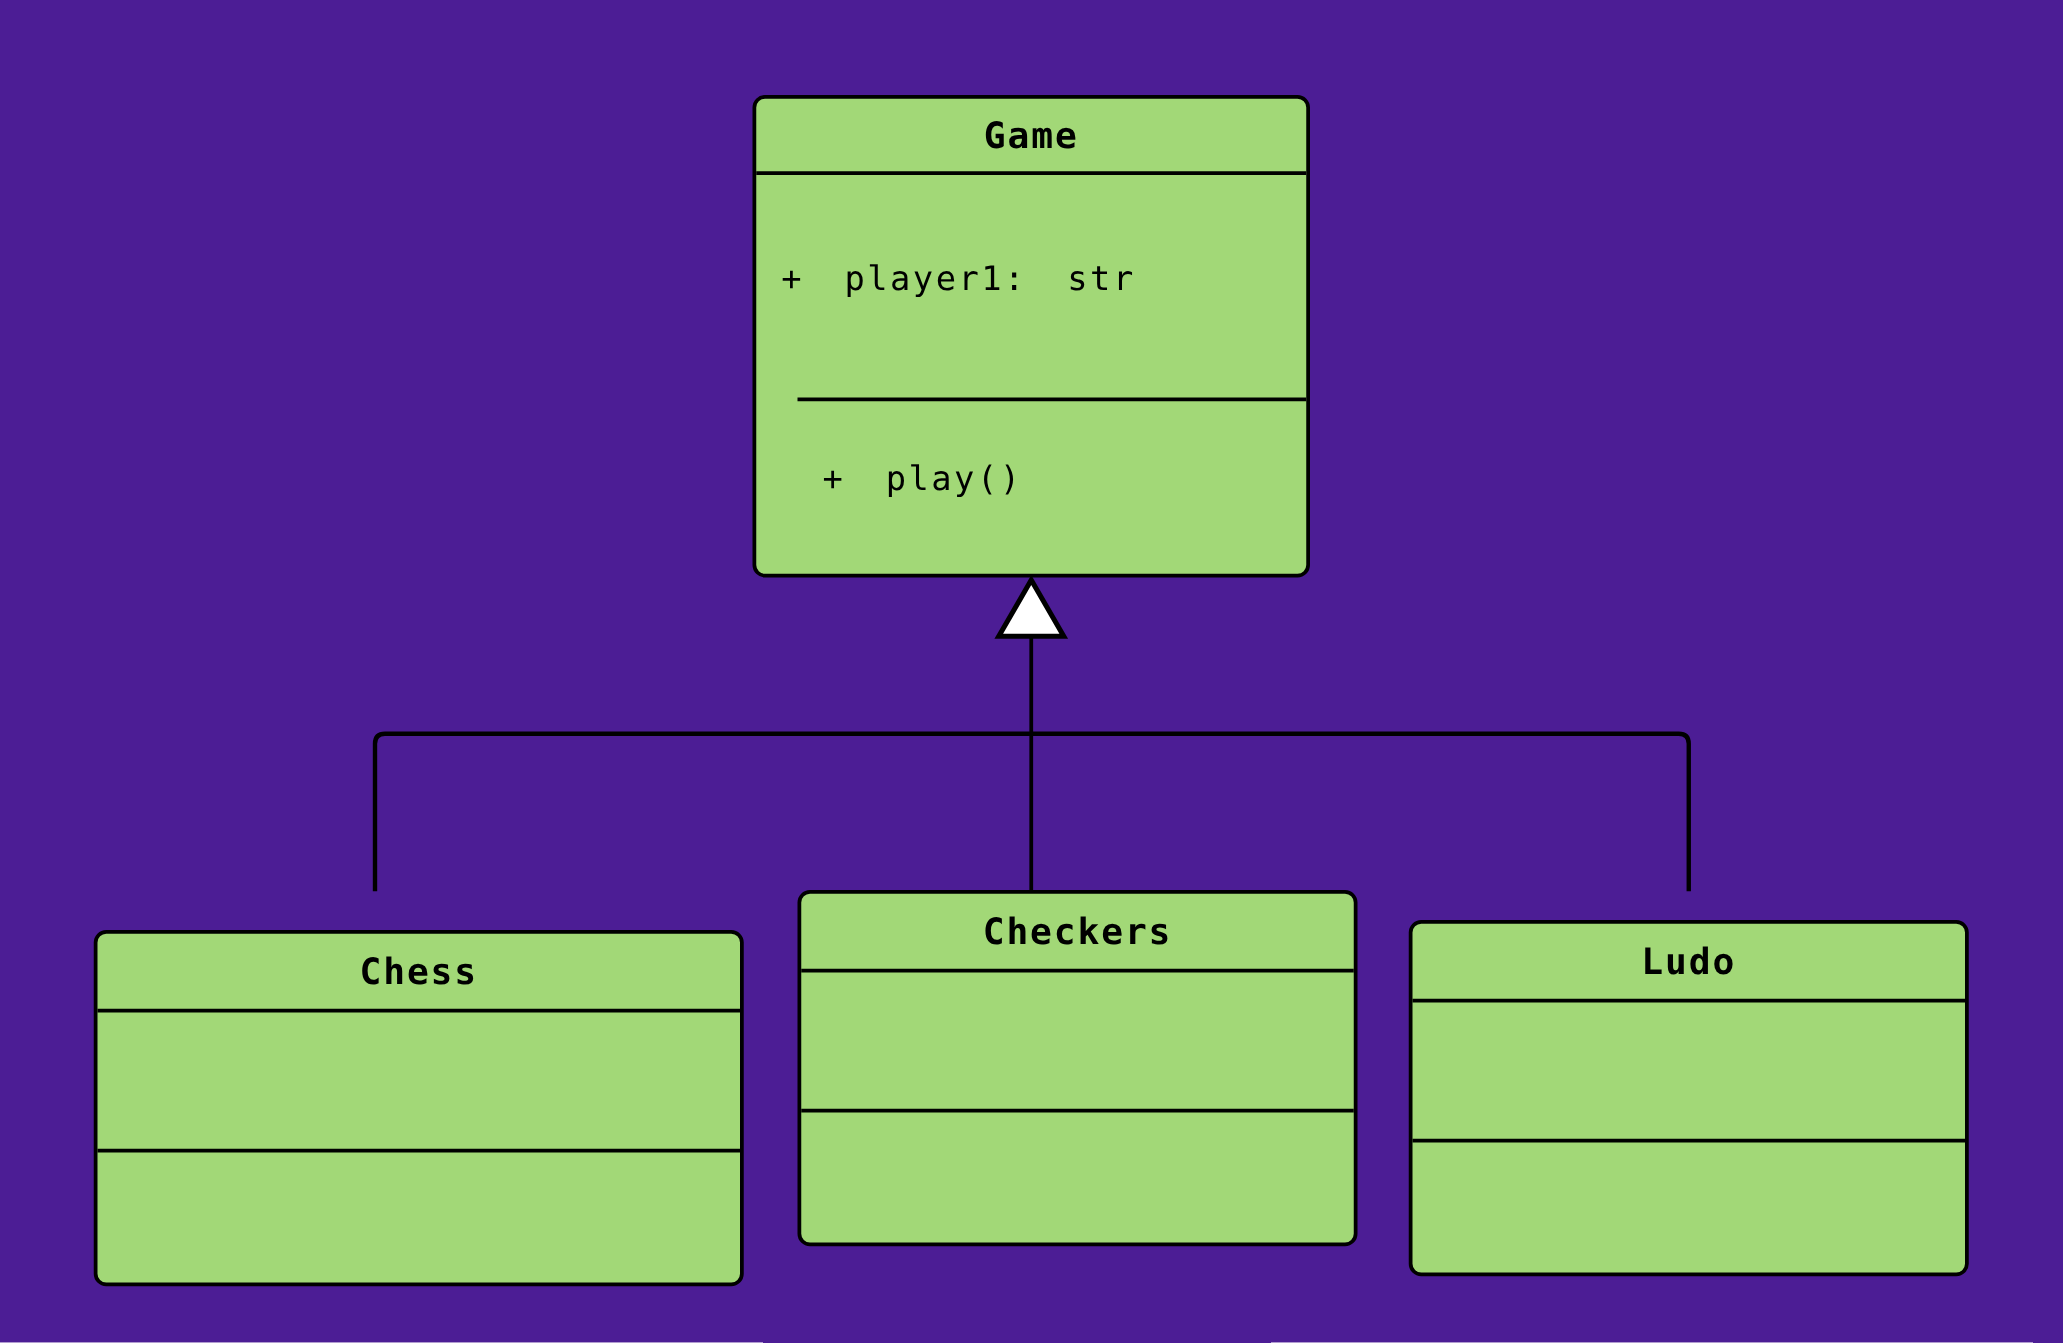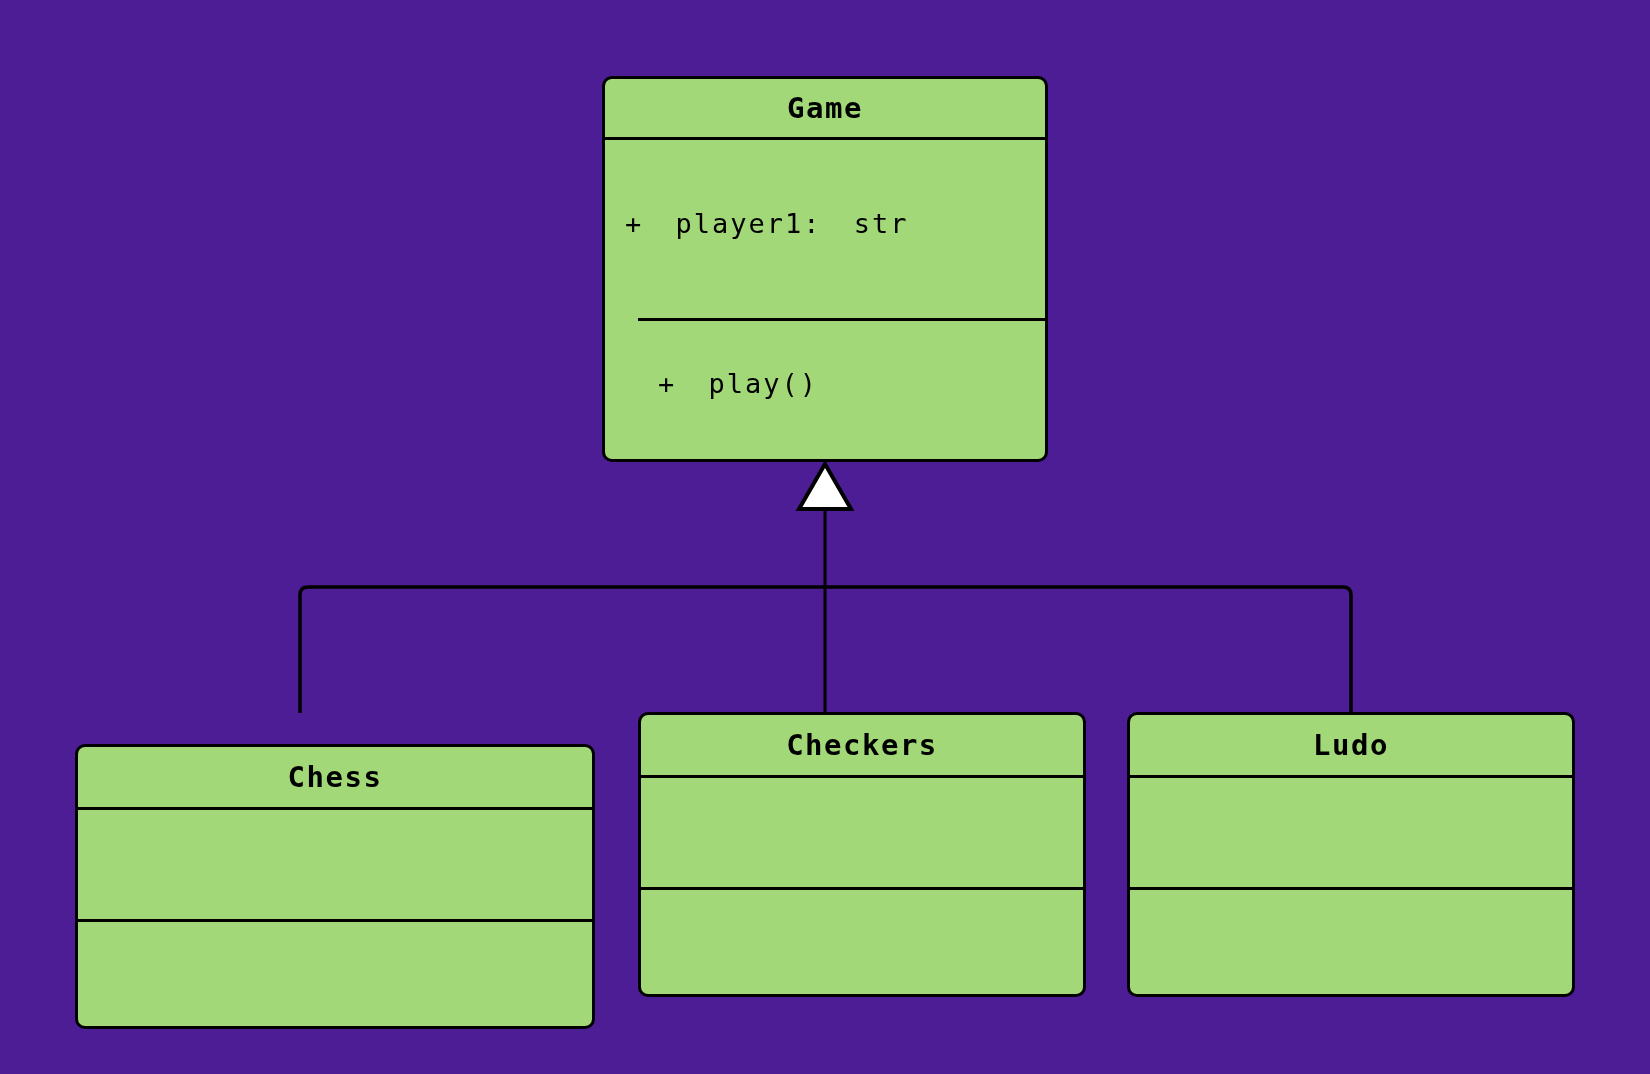--- a/index.html
+++ b/index.html
@@ -27,21 +27,21 @@
     background: #A2D877;
     border: 3.5px solid #000000;
     border-radius: 10px;
     box-sizing: border-box;
     display: flex;
     flex-direction: column;
   }
   .class-box.game     { left: 602px;  top: 76px;  width: 446px; height: 386px; }
   .class-box.chess    { left: 75px;   top: 712px; width: 520px; height: 285px; margin-top: 32px; }
   .class-box.checkers { left: 602px;  top: 712px; width: 448px; height: 285px; margin-left: 36px; }
-  .class-box.ludo     { left: 1127px; top: 712px; width: 448px; height: 285px; justify-content: center; }
+  .class-box.ludo     { left: 1127px; top: 736px; width: 448px; height: 285px; justify-content: center; }
 
   .class-title {
     flex: 0 0 auto;
     display: flex;
     align-items: center;
     justify-content: center;
     font-weight: bold;
     font-size: 29px;
     letter-spacing: 1.5px;
     color: #000000;

